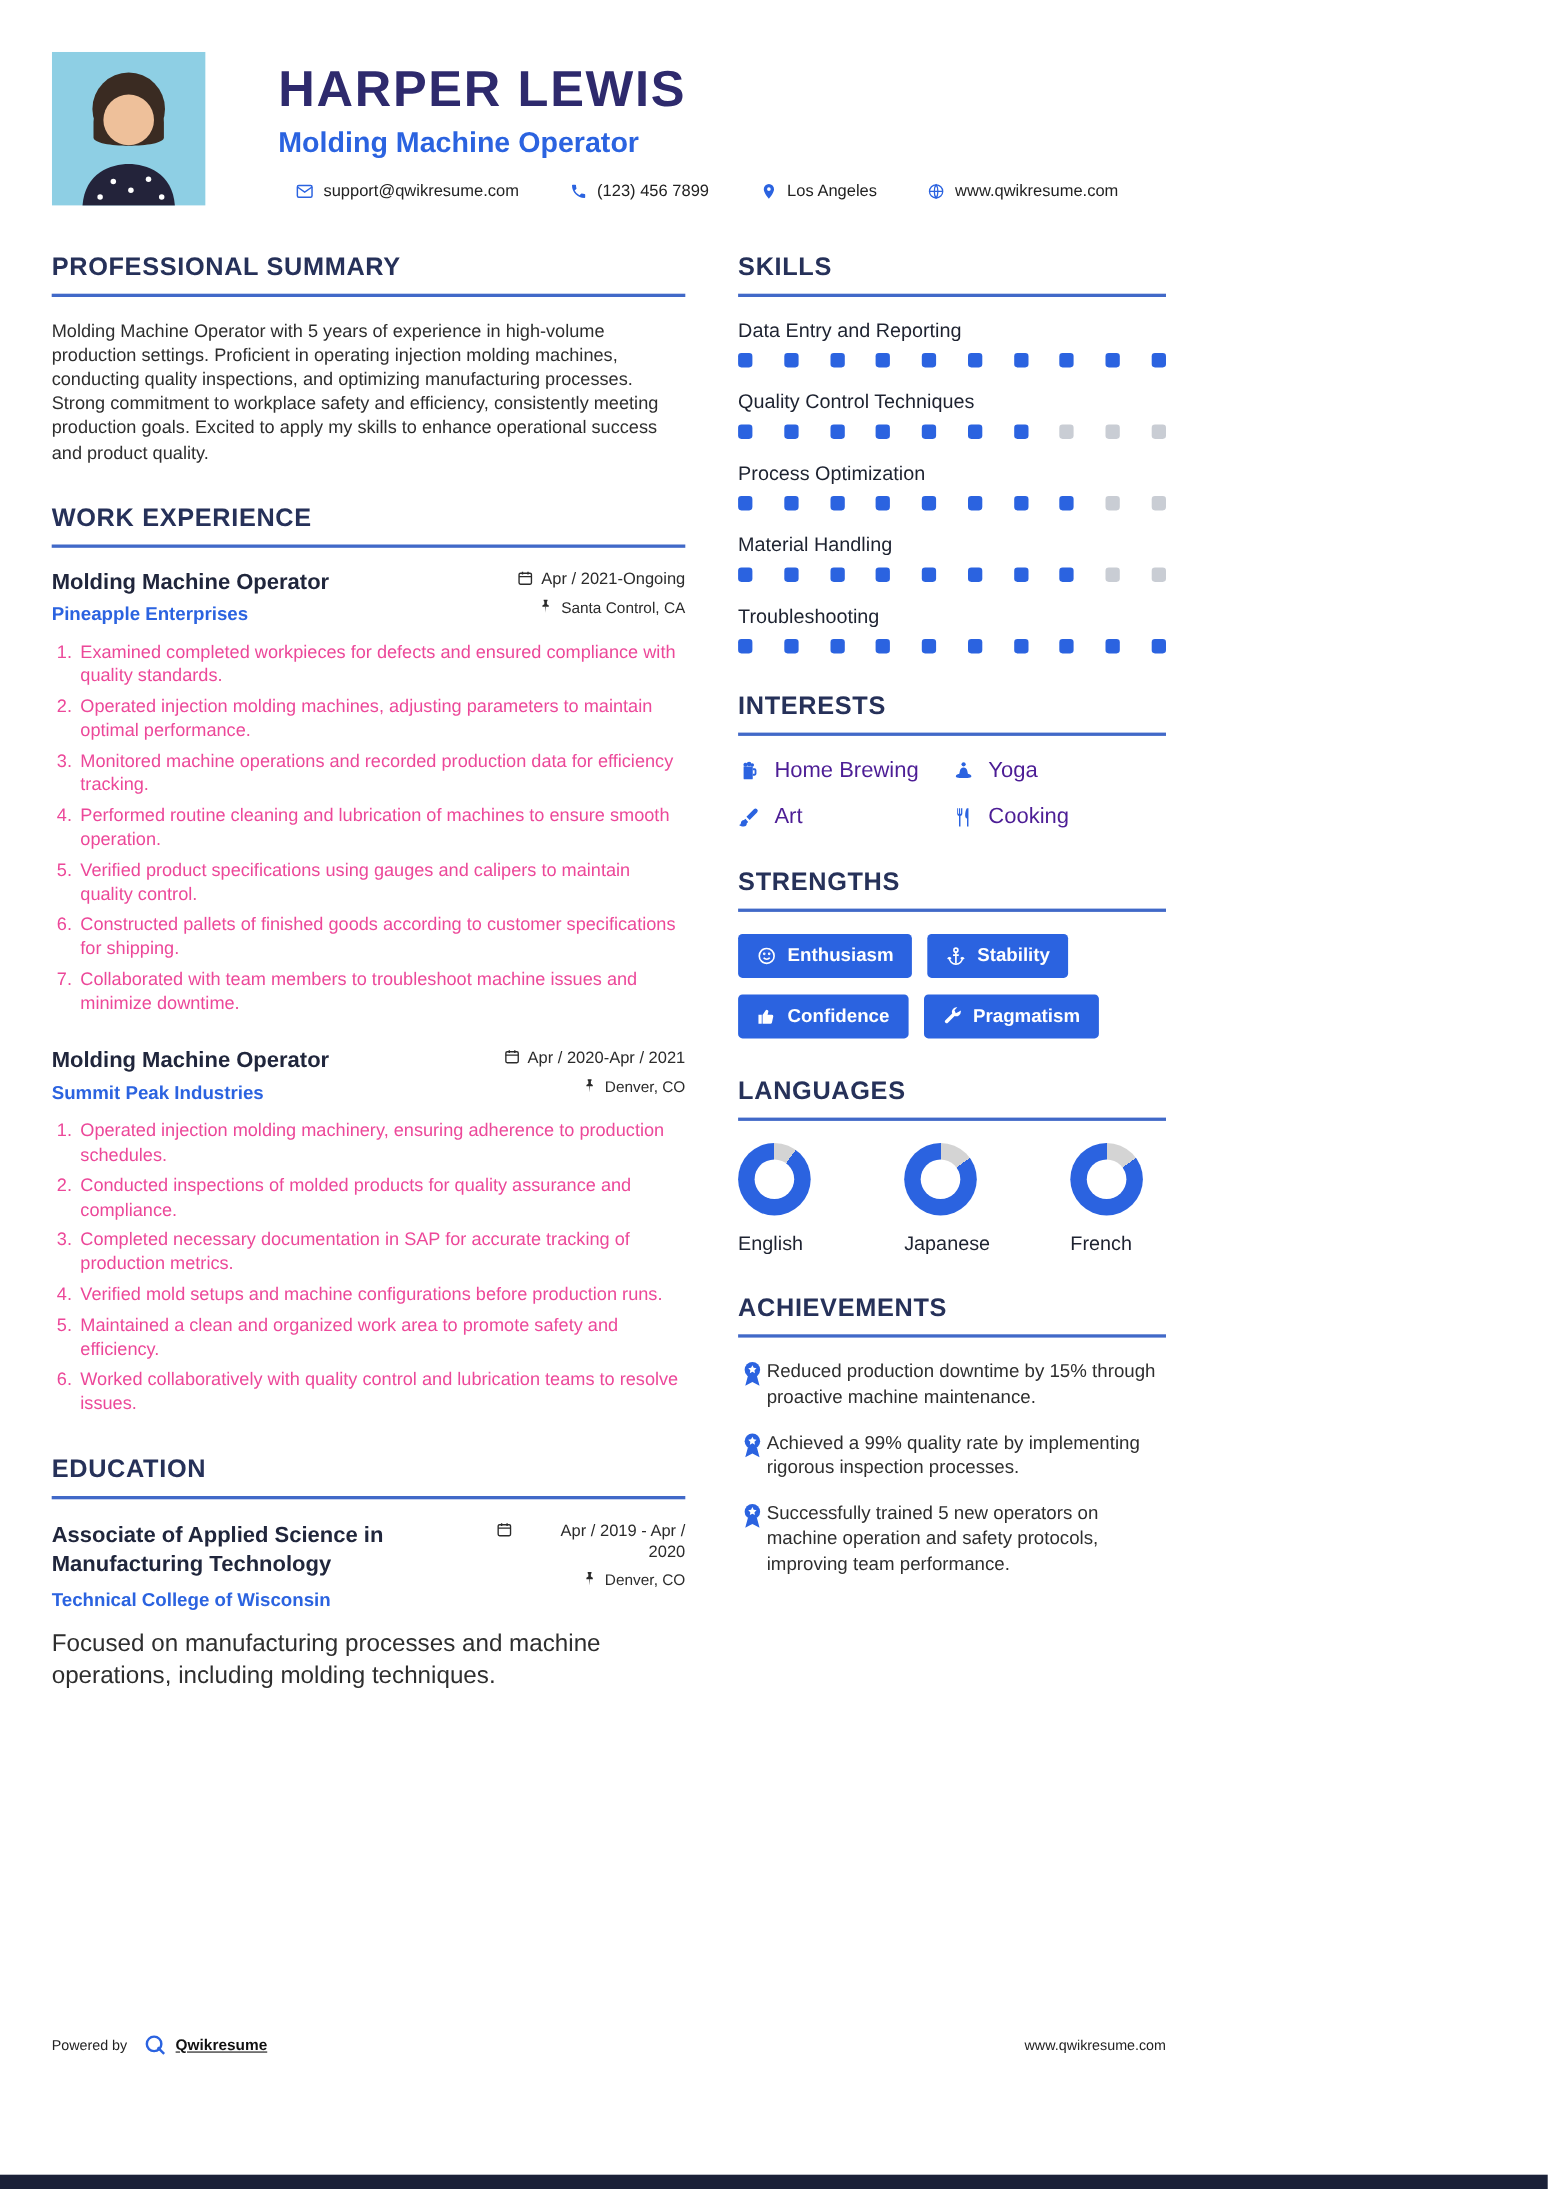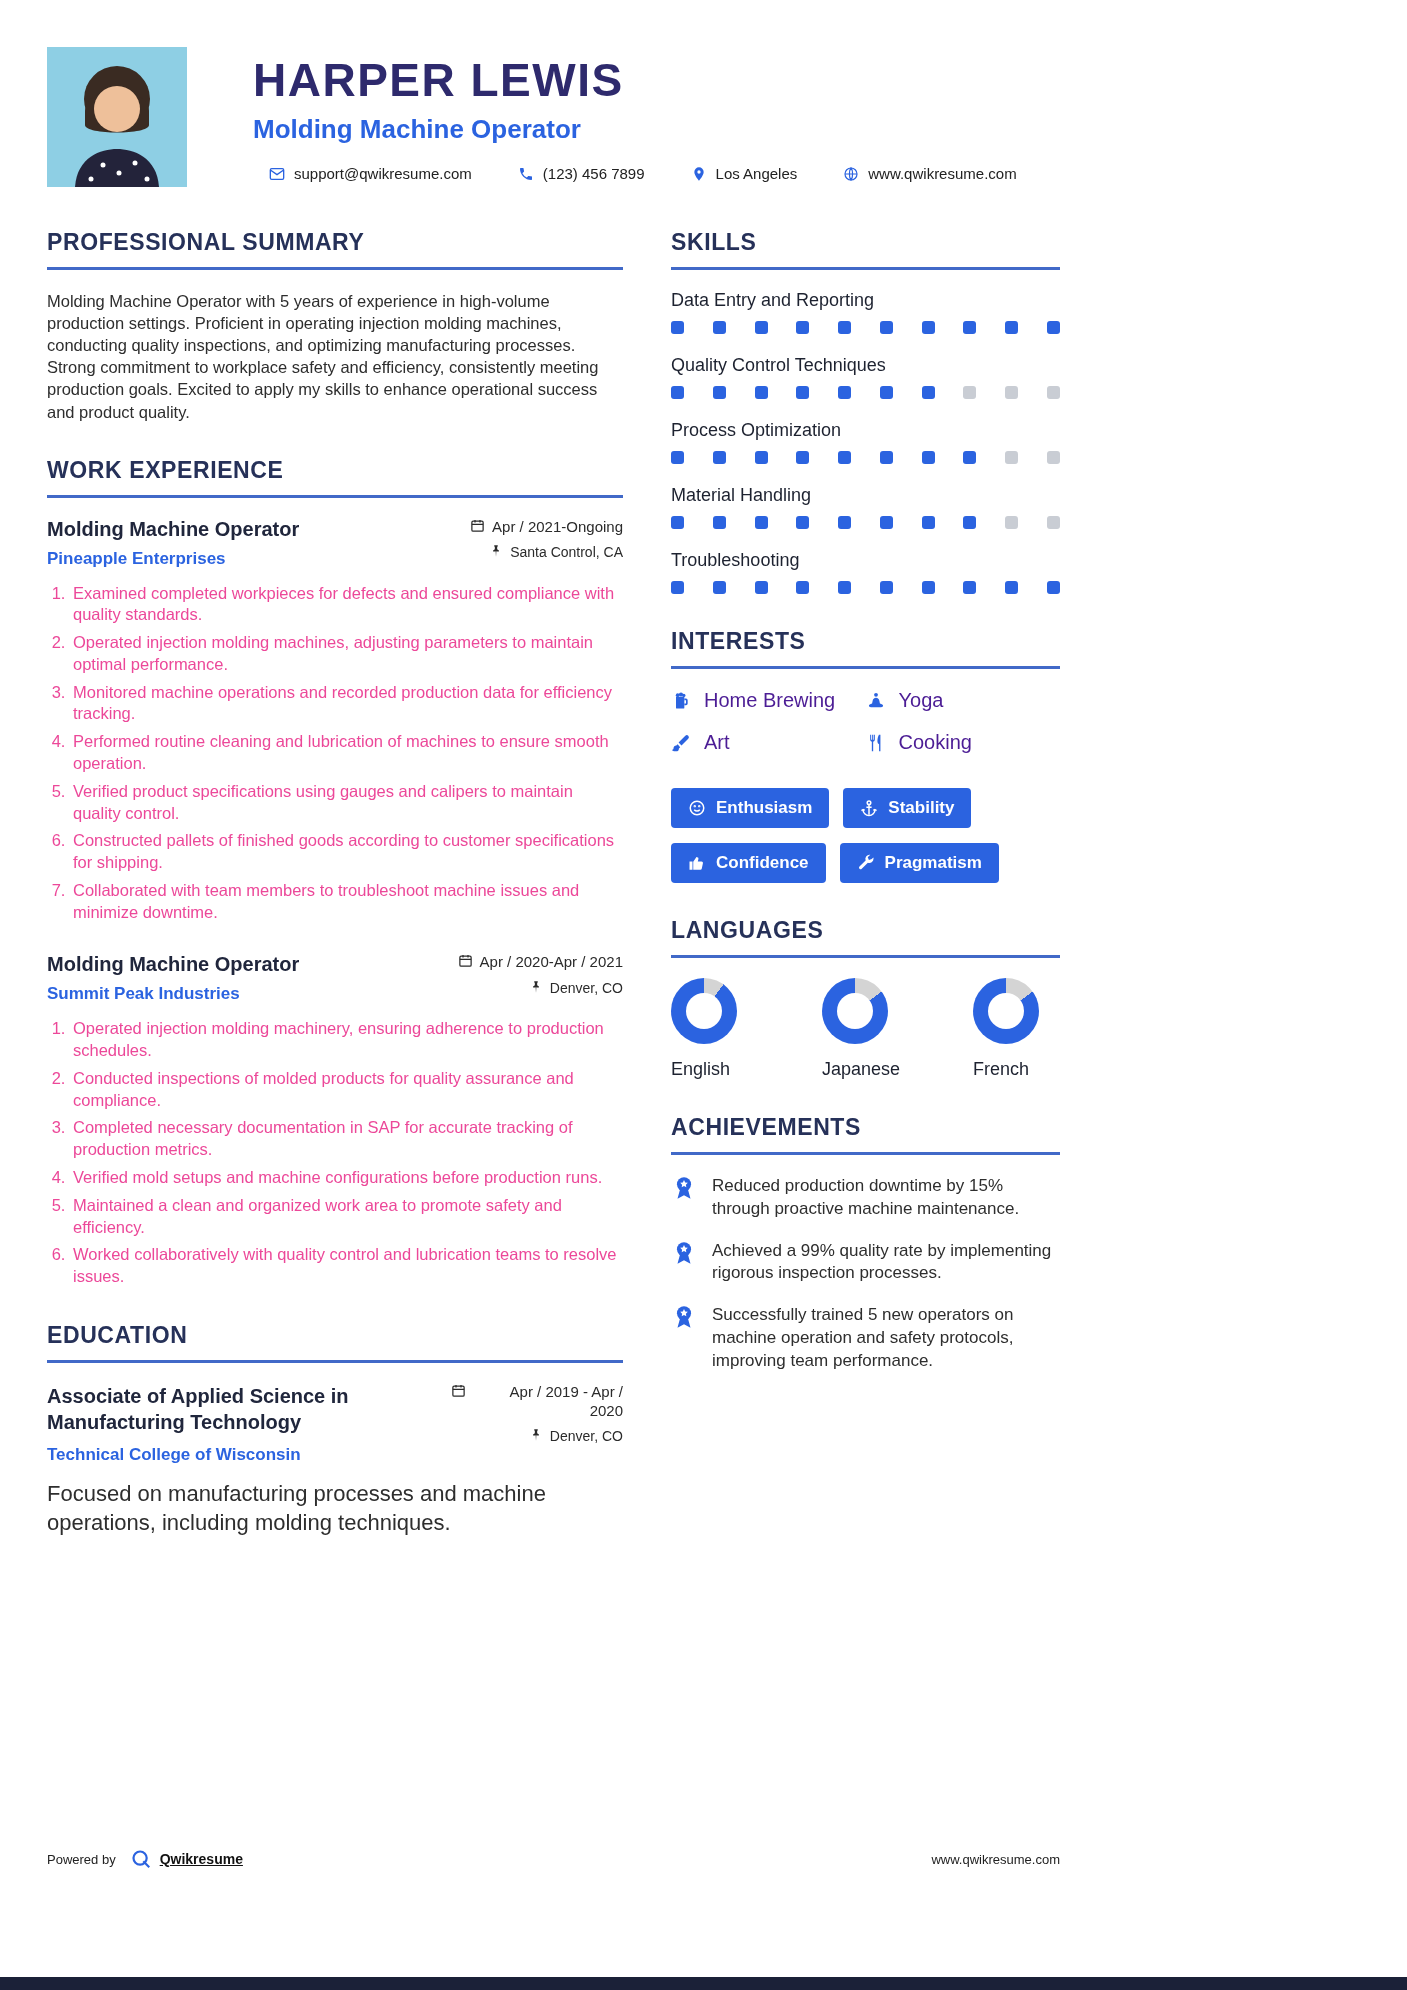--- a/index.html
+++ b/index.html
@@ -84,21 +84,21 @@
   }
 
   
   .langs-wrap { display:flex; gap:64px; }
   .lang-item { width:90px; }
   .donut { width:66px; height:66px; border-radius:50%; position:relative; }
   .donut::after { content:""; position:absolute; inset:15px; background:#fff; border-radius:50%; }
   .lang-label { margin-top:15px; font-size:18px; color:#1d2230; }
 
   
-  .achievement { display:flex; gap:15px; margin-bottom:19px; }
+  .achievement { display:flex; margin-bottom:19px; }
   .achievement .txt { font-size:17px; line-height:1.34; color:#2e2e2e; }
 
   
   .footer {
     position:absolute; top:1848px; left:47px; width:1013px;
     display:flex; align-items:center; font-size:13px; color:#222;
   }
   .brand-wrap { display:flex; align-items:center; gap:8px; margin-left:14px; }
   .brand-name { font-weight:700; font-size:14px; text-decoration:underline; color:#111; }
   .footer-site { margin-left:auto; font-size:13px; color:#222; }
@@ -416,20 +416,21 @@
                   <path d="M5 2v6a2.5 2.5 0 0 0 2 2.45V22h1.6V10.45A2.5 2.5 0 0 0 10.6 8V2H9.2v6h-1V2H7v6H6V2z"></path>
                   <path d="M15.5 2c-1.2 2-1.8 5-1.8 8 0 2 .9 3.2 2 3.4V22h1.6V2z"></path>
                 </svg>
               </span>
     <span>Cooking</span>
   </div>
 </div>
       </section>
 
       <section>
+        <h2 class="section">STRENGTHS</h2>
         <div class="strengths-wrap">
   <button class="strength-btn">
     <span class="icon i18w">
                 <svg viewBox="0 0 24 24" fill="none" stroke="currentColor" stroke-width="2">
                   <circle cx="12" cy="12" r="9"></circle>
                   <path d="M8.3 14.3a4.8 4.8 0 0 0 7.4 0"></path>
                   <circle cx="9" cy="9.5" r=".6" fill="currentColor"></circle>
                   <circle cx="15" cy="9.5" r=".6" fill="currentColor"></circle>
                 </svg>
               </span>

